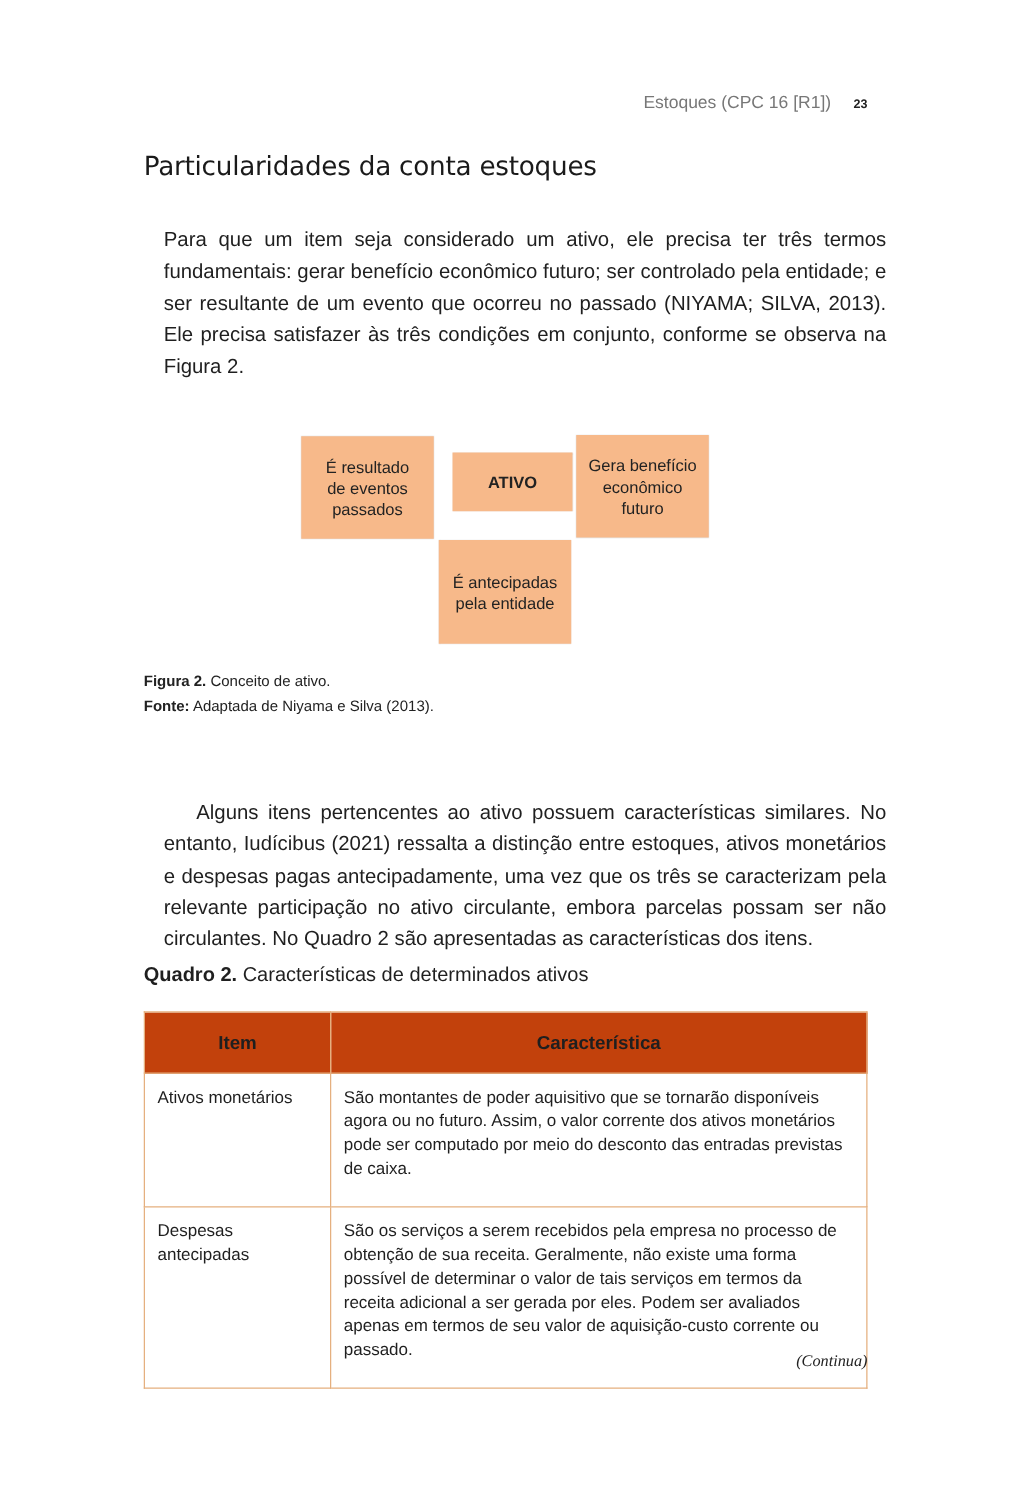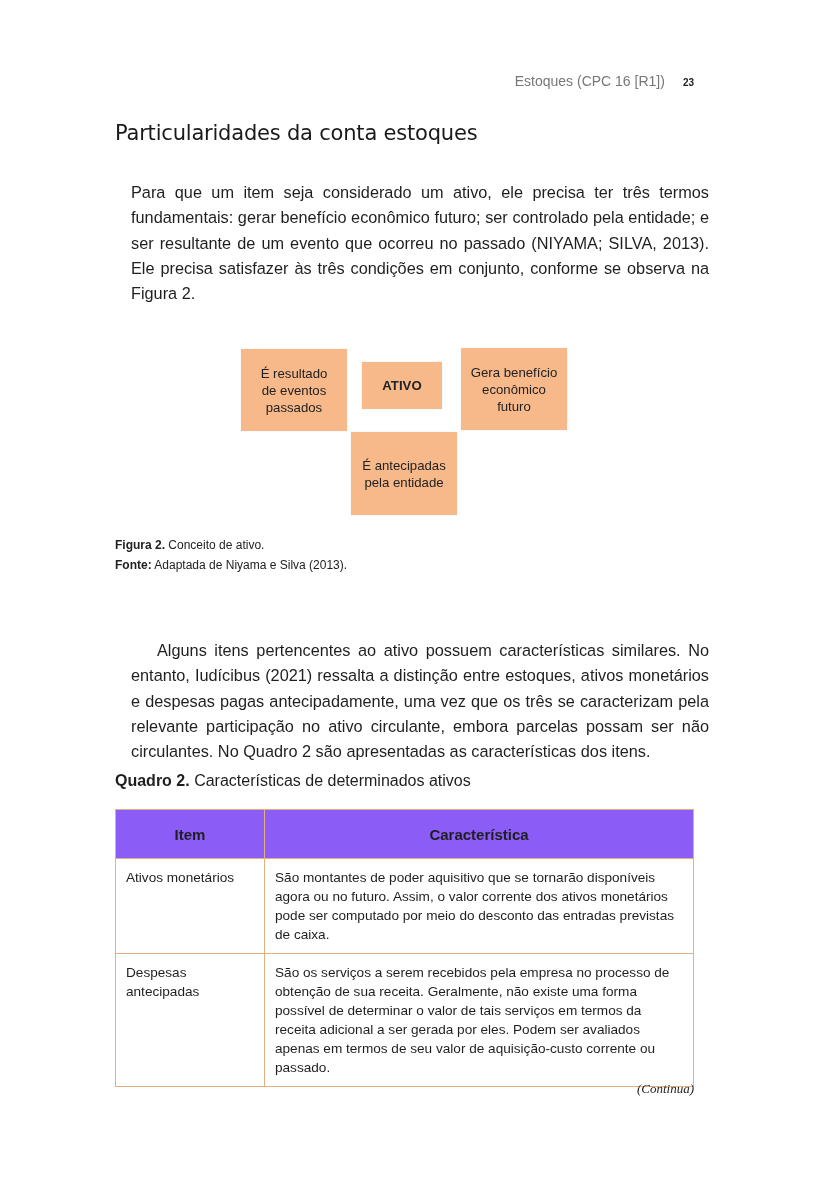--- a/index.html
+++ b/index.html
@@ -26,21 +26,21 @@
     .p1 { top: 164px; }
     .p2 { top: 622px; text-indent: 26px; }
     .diagram-box {
       position: absolute; background: #f7b98a;
       display: flex; align-items: center; justify-content: center;
       text-align: center; font-family: "Liberation Sans", sans-serif;
       font-size: 13.2px; line-height: 17px; color: #222;
       box-shadow: 0 0 1px rgba(0,0,0,0.15);
     }
     .box-past { left: 241px; top: 349px; width: 106px; height: 82px; }
-    .box-ativo { left: 362px; top: 362px; width: 80px; height: 47px; font-weight: bold; }
+    .box-ativo { left: 362px; top: 362px; width: 96px; height: 47px; font-weight: bold; }
     .box-benefit { left: 461px; top: 348px; width: 106px; height: 82px; }
     .box-control { left: 351px; top: 432px; width: 106px; height: 83px; }
     .caption {
       position: absolute; left: 115px; font-family: "Liberation Sans", sans-serif;
       font-size: 12px; color: #222; margin: 0;
     }
     .cap1 { top: 538px; }
     .cap2 { top: 558px; }
     .caption b { font-weight: bold; }
     .table-title {
@@ -48,25 +48,25 @@
       font-family: "Liberation Sans", sans-serif; font-size: 16px; color: #1f1f1f;
     }
     .table-title b { font-weight: bold; }
     table.chars {
       position: absolute; left: 115px; top: 809px; width: 579px;
       border-collapse: collapse; font-family: "Liberation Sans", sans-serif;
       font-size: 13.6px; line-height: 19px; color: #1f1f1f;
     }
     table.chars th, table.chars td { border: 1.5px solid #e5b07f; vertical-align: top; }
     table.chars th {
-      background: #8b5cf6; font-weight: bold; font-size: 15px;
+      background: #c2410c; font-weight: bold; font-size: 15px;
       height: 46px; vertical-align: middle; text-align: center;
     }
     table.chars td.item { width: 128px; padding: 9px 10px; }
-    table.chars td.desc { padding: 9px 10px 9px 10px; }
+    table.chars td.desc { padding: 9px 10px 21px 10px; }
     .continua {
       position: absolute; right: 133px; top: 1081px;
       font-family: "Liberation Serif", serif; font-style: italic; font-size: 13px; color: #222;
     }
   </style>
 </head>
 <body>
 
 <div class="running-header">
   <span>Estoques (CPC 16 [R1])</span>

